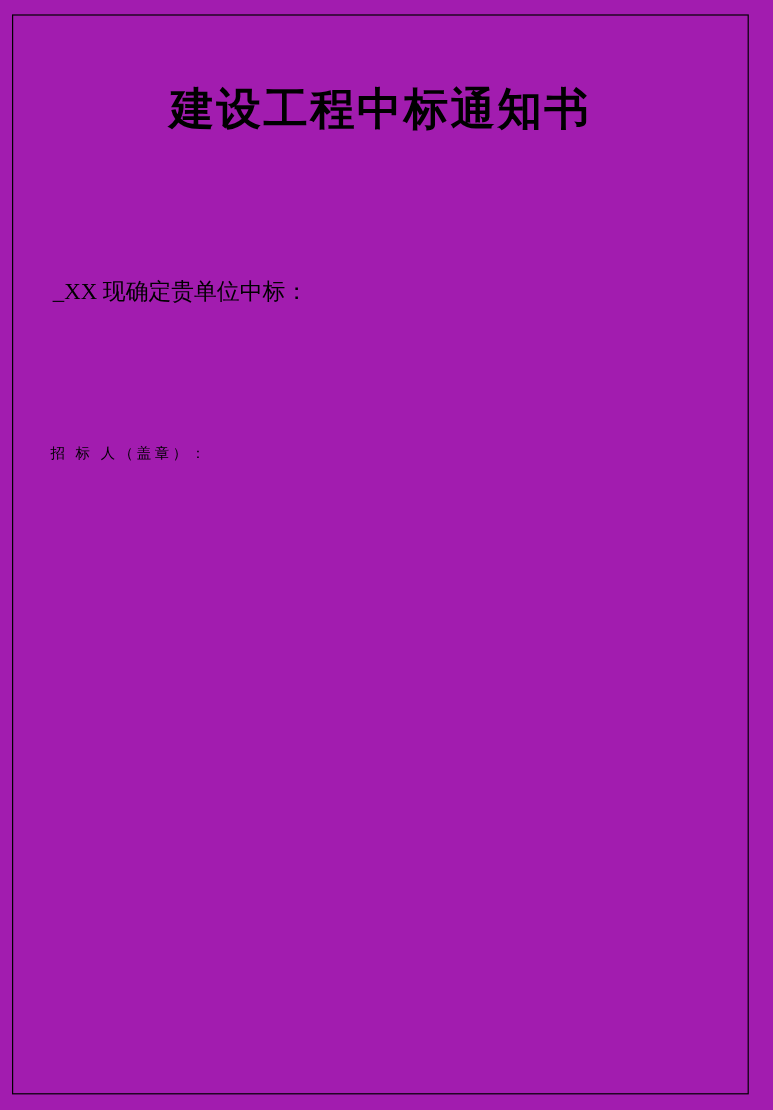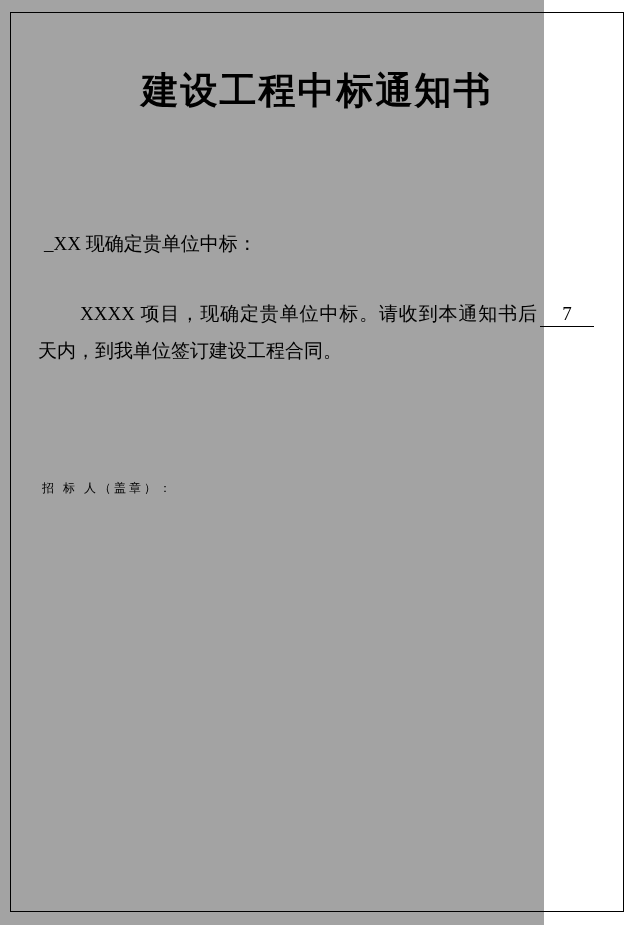--- a/index.html
+++ b/index.html
@@ -11,24 +11,24 @@
   body {
     width: 644px;
     height: 925px;
     font-family: "Liberation Serif", "DejaVu Serif", serif;
     color: #000000;
     overflow: hidden;
   }
 
   .page {
     position: relative;
-    width: 544px;
+    width: 644px;
     height: 925px;
     box-sizing: border-box;
-    background: #a3a3a3;
+    background: #a21caf;
   }
 
   
   .doc-frame {
     position: absolute;
     left: 10px;
     top: 12px;
     width: 614px;
     height: 900px;
     border: 1px solid #000000;
@@ -120,22 +120,19 @@
 <div class="page">
 
   <div class="doc-frame"></div>
 
   <div class="content">
 
     <h1 class="doc-title">建设工程中标通知书</h1>
 
     <p class="addressee">_XX 现确定贵单位中标：</p>
 
-    <p class="body-para">
-      <span class="indent"></span><span>XXXX 项目，现确定贵单位中标。请收到本通知书后</span><span class="fill-blank">7</span><span>天内，到我单位签订建设工程合同。</span>
-    </p>
 
 
     <p class="signature-line">招 标 人（盖章）：</p>
 
 
   </div>
 </div>
 
 </body></html>

